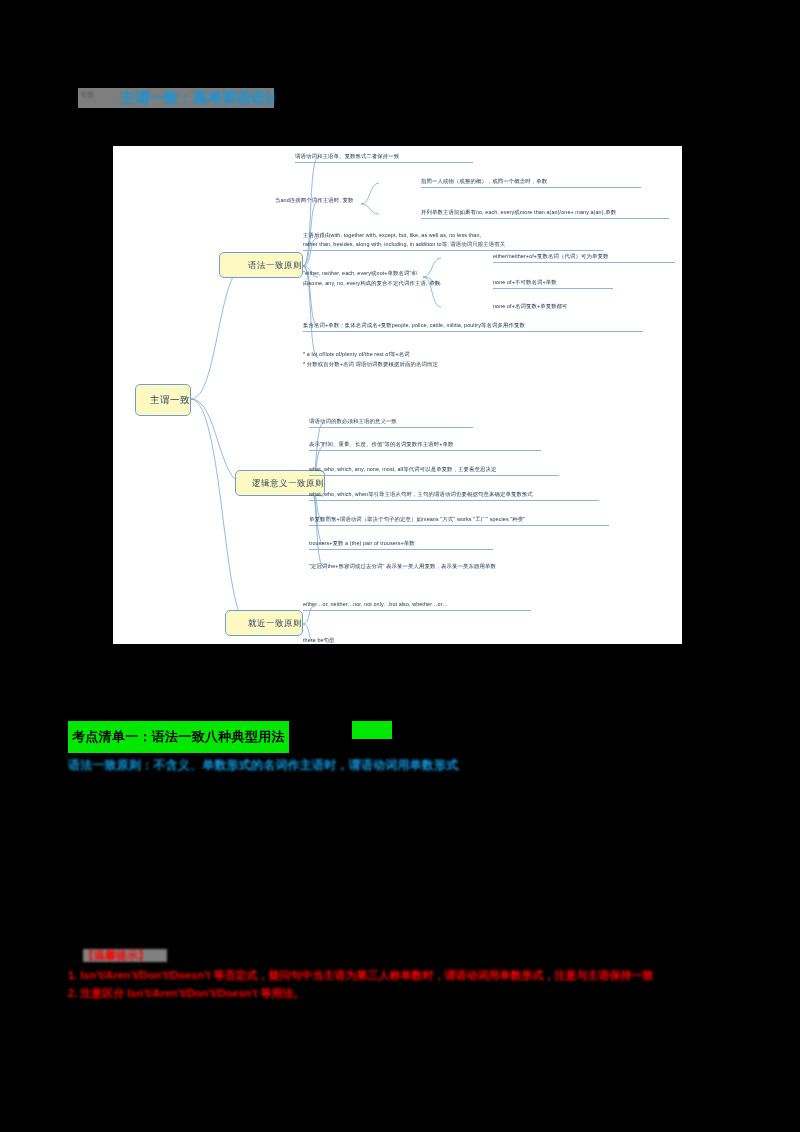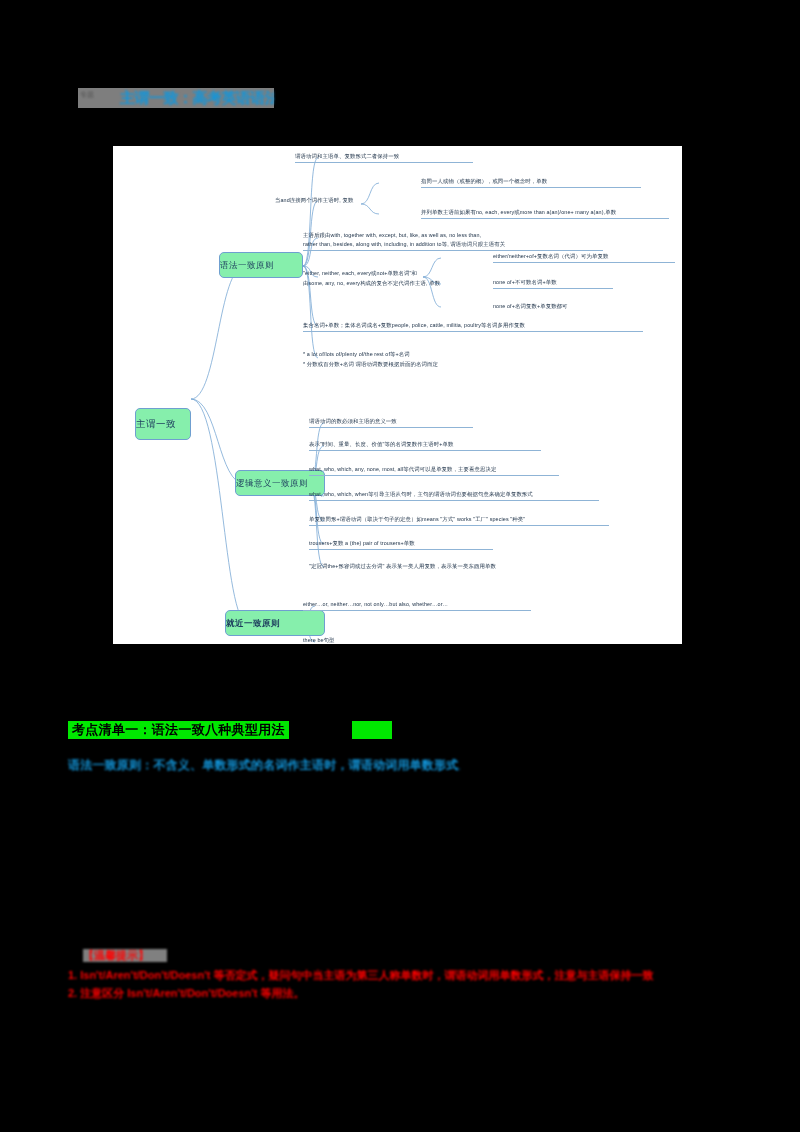--- a/index.html
+++ b/index.html
@@ -65,29 +65,29 @@
   }
   .mindmap svg {
     position: absolute;
     left: 0;
     top: 0;
   }
 
   .node {
     position: absolute;
     box-sizing: border-box;
-    background: #86efac;
+    background: #fef9c3;
     border: 1px solid #6f9fd0;
     border-radius: 5px;
     color: #1b3a5c;
     font-size: 8.5px;
     line-height: 1;
     display: flex;
     align-items: center;
-    justify-content: flex-start;
+    justify-content: flex-end;
     text-align: center;
     letter-spacing: 0.5px;
     filter: blur(0.35px);
     -webkit-filter: blur(0.35px);
   }
   .node.root {
     font-size: 9.5px;
   }
 
   .leaf {
@@ -109,21 +109,21 @@
   .sec-green {
     position: absolute;
     left: 68px;
     top: 721px;
     height: 18px;
     background: #00e800;
     color: #000000;
     font-size: 13px;
     font-weight: bold;
     line-height: 18px;
-    padding: 0 4px;
+    padding: 7px 4px;
     letter-spacing: 0.3px;
     white-space: nowrap;
     text-align: right;
   }
   .sec-green-tail {
     position: absolute;
     left: 352px;
     top: 721px;
     width: 40px;
     height: 18px;
@@ -225,33 +225,33 @@
       <path d="M 196 338 C 206 338 201 350 211 350"></path>
       <path d="M 196 338 C 206 338 201 375 211 375"></path>
       <path d="M 196 338 C 206 338 201 398 211 398"></path>
       <path d="M 196 338 C 206 338 201 421 211 421"></path>
 
       <path d="M 190 478 C 198 478 194 460 202 460"></path>
       <path d="M 190 478 C 198 478 194 496 202 496"></path>
     </g>
   </svg>
 
-  <div class="node root" style="left:22px; top:238px; width:56px; height:32px;margin-top:24px;">
+  <div class="node root" style="left:22px; top:238px; width:56px; height:32px;">
     <span>主谓一致</span>
   </div>
 
   <div class="node" style="left:106px; top:106px; width:84px; height:26px;">
     <span>语法一致原则</span>
   </div>
 
   <div class="node" style="left:106px; top:324px; width:90px; height:26px;margin-left:16px;">
     <span>逻辑意义一致原则</span>
   </div>
 
-  <div class="node" style="left:112px; top:464px; width:100px; height:26px;font-weight:bold;">
+  <div class="node" style="left:112px; top:464px; width:78px; height:26px;">
     <span>就近一致原则</span>
   </div>
 
   <div class="leaf underlined" style="left:182px; top:7px; width:178px;">谓语动词和主语单、复数形式二者保持一致</div>
 
   <div class="leaf" style="left:162px; top:51px; width:92px;">当and连接两个词作主语时, 复数</div>
 
   <div class="leaf underlined" style="left:308px; top:32px; width:220px;">指同一人或物（或整的概），或同一个概念时，单数</div>
 
   <div class="leaf underlined" style="left:308px; top:63px; width:248px;">并列单数主语前如果有no, each, every或more than a(an)/one+ many a(an),单数</div>

